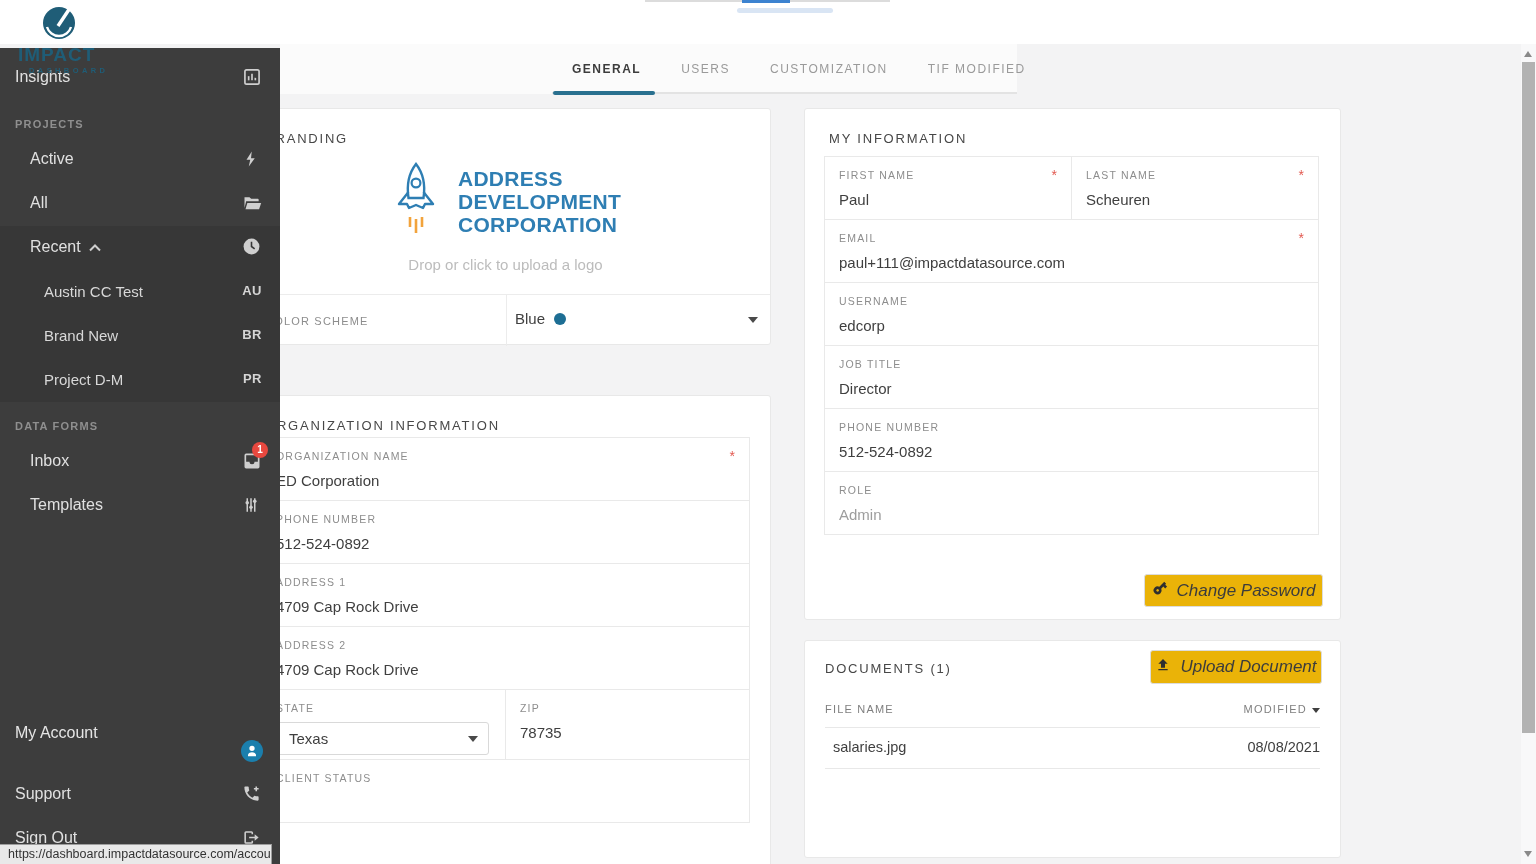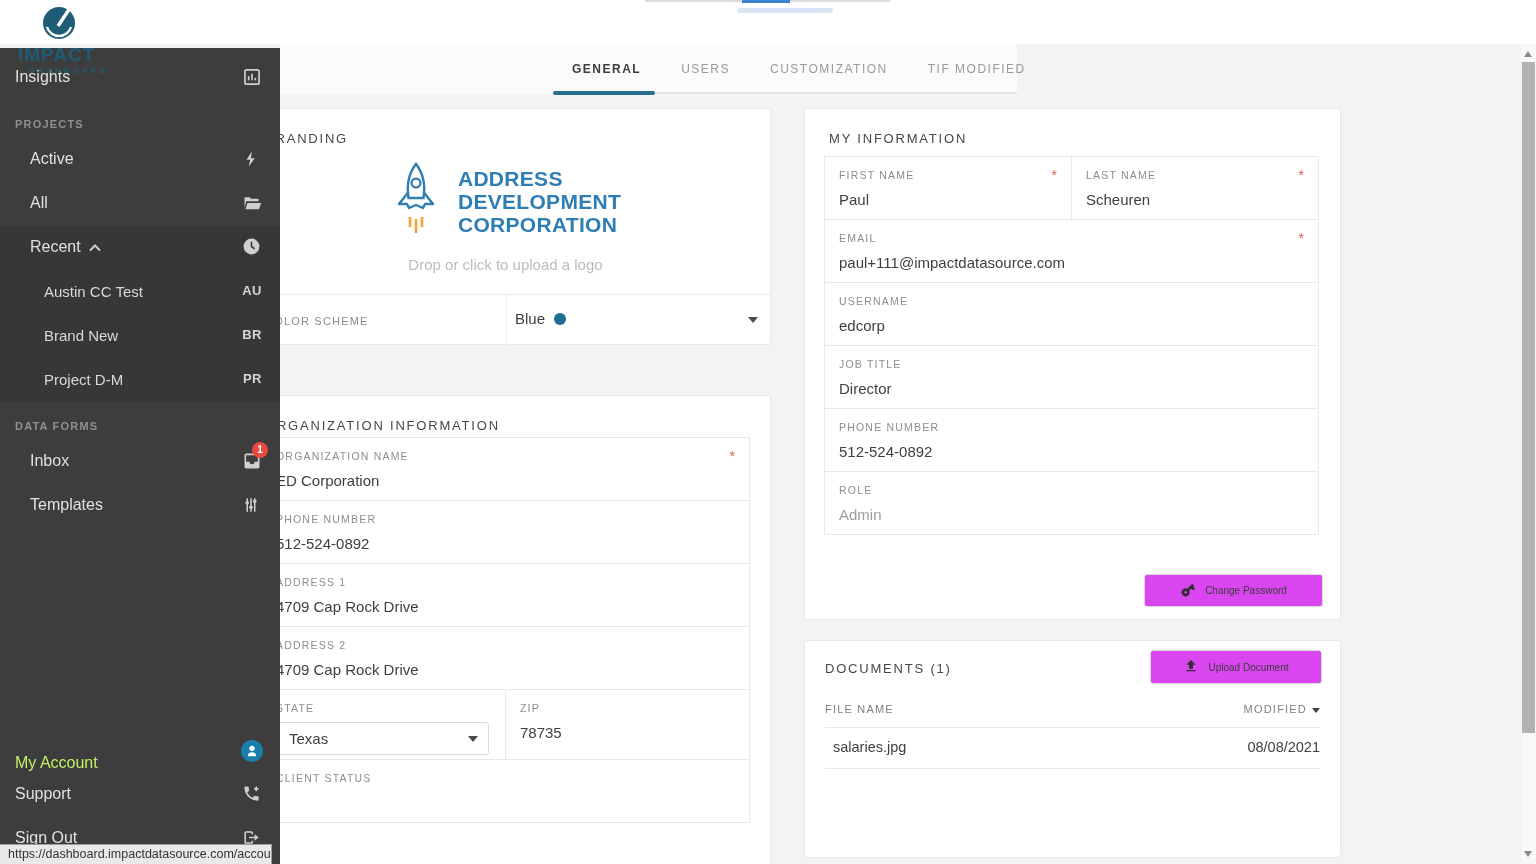--- a/index.html
+++ b/index.html
@@ -60,21 +60,21 @@
 
   
   .staterow { position:relative; border:1px solid #e9e9e9; height:71px; margin-top:-1px; display:flex; }
   .statecell { position:relative; width:243px; height:100%; }
   .zipcell { position:relative; flex:1; height:100%; border-left:1px solid #e9e9e9; }
   .select-box { position:absolute; left:14px; top:32px; width:213px; height:33px; border:1px solid #d9d9d9; border-radius:3px; background:#fff; }
   .select-box .sel-text { position:absolute; left:12px; top:7px; font-size:15px; color:#3f3f3f; }
   .select-box .caret { position:absolute; right:10px; top:13px; }
 
   
-  .btn { position:absolute; display:flex; align-items:center; justify-content:center; background:#d946ef; border:1px solid #dcdcdc; border-radius:3px; font-size:10px; color:#3c3c3c; cursor:pointer; }
+  .btn { position:absolute; display:flex; align-items:center; justify-content:center; background:#eab308; border:1px solid #dcdcdc; border-radius:3px; font-size:17px; color:#3c3c3c; cursor:pointer;font-style:italic; }
   .btn svg { margin-right:9px; }
 
   
   .doc-colhead { position:absolute; top:62px; font-size:11px; letter-spacing:1.2px; color:#7f7f7f; }
   .doc-divider { position:absolute; left:20px; right:20px; height:1px; background:#e8e8e8; }
   .doc-row { position:absolute; left:20px; right:20px; top:87px; height:40px; cursor:pointer; }
   .doc-name { position:absolute; left:8px; top:11px; font-size:14.5px; color:#3f3f3f; }
   .doc-date { position:absolute; right:0; top:11px; font-size:14.5px; color:#3f3f3f; }
   .sort-caret { display:inline-block; width:0; height:0; border-left:4px solid transparent; border-right:4px solid transparent; border-top:5px solid #3f3f3f; margin-left:5px; }
 
@@ -362,21 +362,21 @@
           <line x1="7" y1="3" x2="7" y2="21"></line>
             <circle cx="7" cy="9" r="2.4" stroke="none"></circle>
           <line x1="12" y1="3" x2="12" y2="21"></line>
             <circle cx="12" cy="15" r="2.4" stroke="none"></circle>
           <line x1="17" y1="3" x2="17" y2="21"></line>
             <circle cx="17" cy="7" r="2.4" stroke="none"></circle>
         </svg>
       </span>
     </div>
 
-    <div class="sb-item" style="top:700px; color:#bef264;">
+    <div class="sb-item" style="top:670px; color:#e5e5e5;">
       <span class="lbl ins">My Account</span>
     </div>
     <div class="acct-circle">
       <svg width="16" height="16" viewBox="0 0 24 24" fill="#fff">
         <path d="M12 12a4 4 0 1 0 0-8 4 4 0 0 0 0 8zm0 2c-3.3 0-6 1.8-6 4v2h12v-2c0-2.2-2.7-4-6-4z"></path>
       </svg>
     </div>
 
     <div class="sb-item" style="top:731px;">
       <span class="lbl ins">Support</span>

